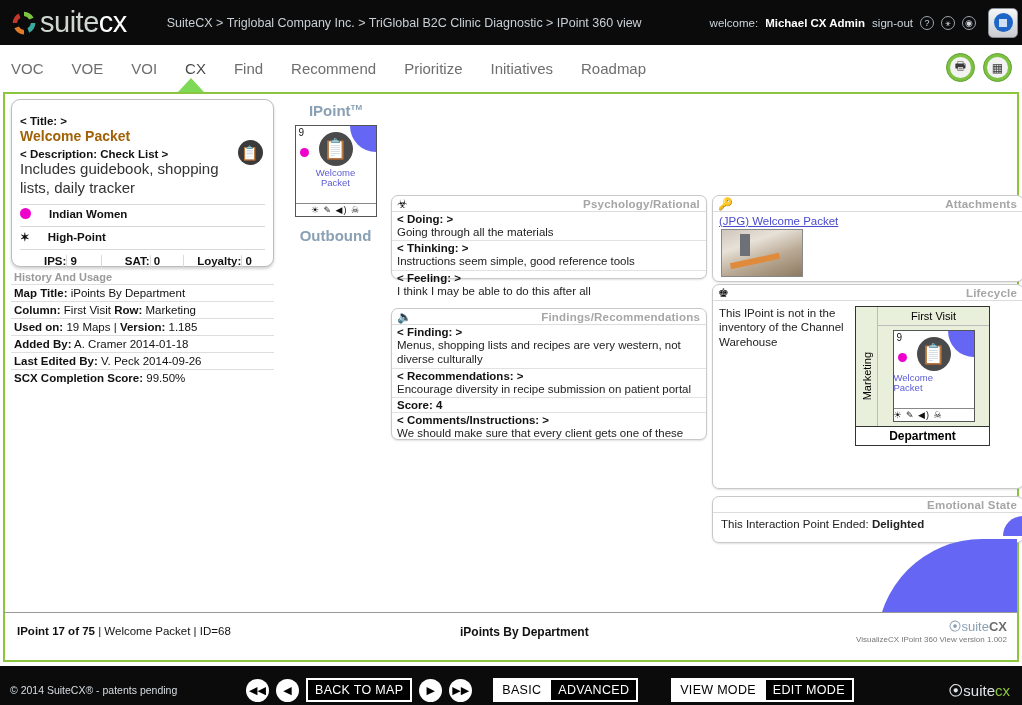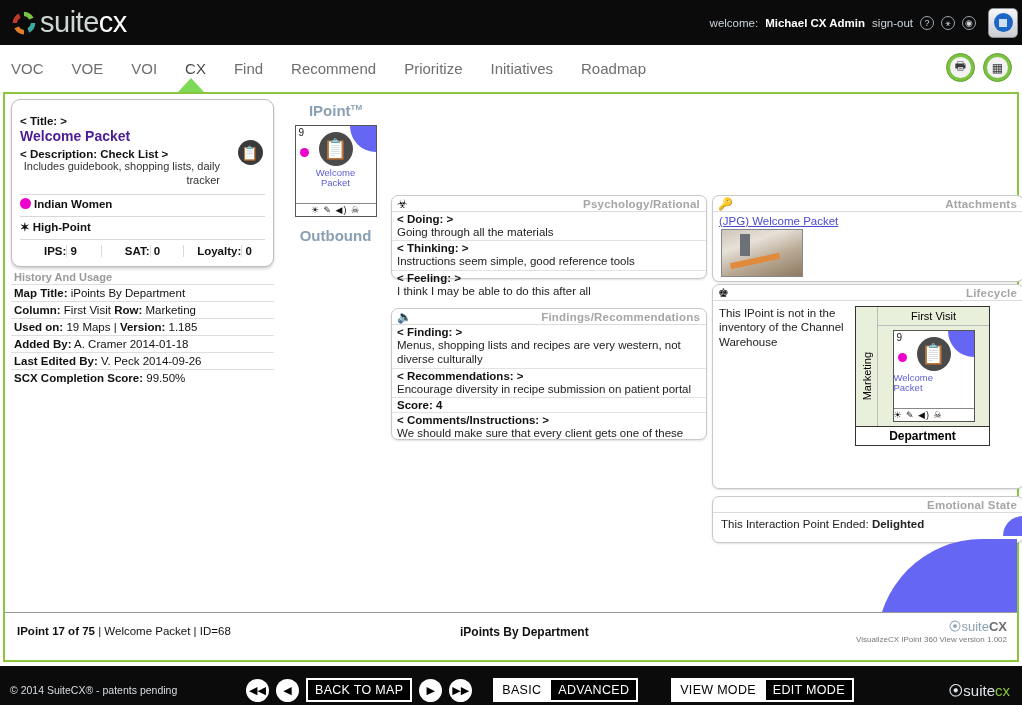--- a/index.html
+++ b/index.html
@@ -97,29 +97,29 @@
   }
   .hd-icon { font-size:12px; color:#111; line-height:1; }
 
   
   .leftcard {
     position:absolute; left:6px; top:5px; width:263px; height:168px;
     border:1px solid #bdbdbd; border-radius:9px; background:#fff;
     box-shadow:0 2px 3px rgba(0,0,0,.18); padding:15px 8px;
   }
   .lbl { font-size:11.5px; font-weight:bold; color:#111; }
-  .bigtitle { font-size:14px; color:#4c1d95; font-weight:bold; margin:1px 0 4px 0;}
-  .desc { font-size:11px; color:#333; line-height:1.25; width:200px;text-align:right;}
+  .bigtitle { font-size:14px; color:#a16207; font-weight:bold; margin:1px 0 4px 0;}
+  .desc { font-size:15px; color:#333; line-height:1.25; width:200px;}
   .clipbadge {
     position:absolute; right:10px; top:40px; width:25px;height:25px;
     border-radius:50%; background:#3a3a3a; color:#fff;
     display:flex;align-items:center;justify-content:center; font-size:14px;
   }
   .rowline { border-top:1px solid #d8d8d8; margin-top:6px; padding-top:3px;
-             display:flex; align-items:center; gap:3px; font-size:11.5px;
+             display:flex; align-items:center; gap:18px; font-size:11.5px;
              font-weight:bold; color:#111; }
   .dot-magenta { width:11px;height:11px;border-radius:50%;background:#ee00cc;display:inline-block;}
   .metrics {
     border-top:1px solid #d8d8d8; margin-top:5px; padding-top:5px;
     display:flex; font-size:11.5px; color:#111; font-weight:bold;
   }
   .metrics span { flex:1; text-align:center; border-right:1px solid #dadada;}
   .metrics span:last-child { border-right:none; }
 
   .histbox { position:absolute; left:6px; top:176px; width:263px; }
@@ -249,20 +249,21 @@
     <svg class="logo-mark" viewBox="0 0 32 32">
       <path d="M16 3 a13 13 0 0 1 11 7 l-5 2 a8 8 0 0 0 -6 -4 z" fill="#7dc242"></path>
       <path d="M29 16 a13 13 0 0 1 -7 11 l-2 -5 a8 8 0 0 0 4 -6 z" fill="#3aa9a0"></path>
       <path d="M16 29 a13 13 0 0 1 -11 -7 l5 -2 a8 8 0 0 0 6 4 z" fill="#e07b2a"></path>
       <path d="M3 16 a13 13 0 0 1 7 -11 l2 5 a8 8 0 0 0 -4 6 z" fill="#c0392b"></path>
     </svg>
     <span class="logo-text">
       <span class="lt-suite">suite</span><span class="lt-cx">cx</span>
     </span>
   </div>
+  <div class="breadcrumb">SuiteCX &gt; Triglobal Company Inc. &gt; TriGlobal B2C Clinic Diagnostic &gt; IPoint 360 view</div>
   <div class="topright">
     <span class="welcome">welcome:</span>
     <span class="welcome"><b>Michael CX Admin</b></span>
     <span class="signout">sign-out</span>
     <span class="circ-icon">?</span>
     <span class="circ-icon">⚹</span>
     <span class="circ-icon">◉</span>
     <span class="app-btn">
         <span class="app-btn-in">
           <i></i>

